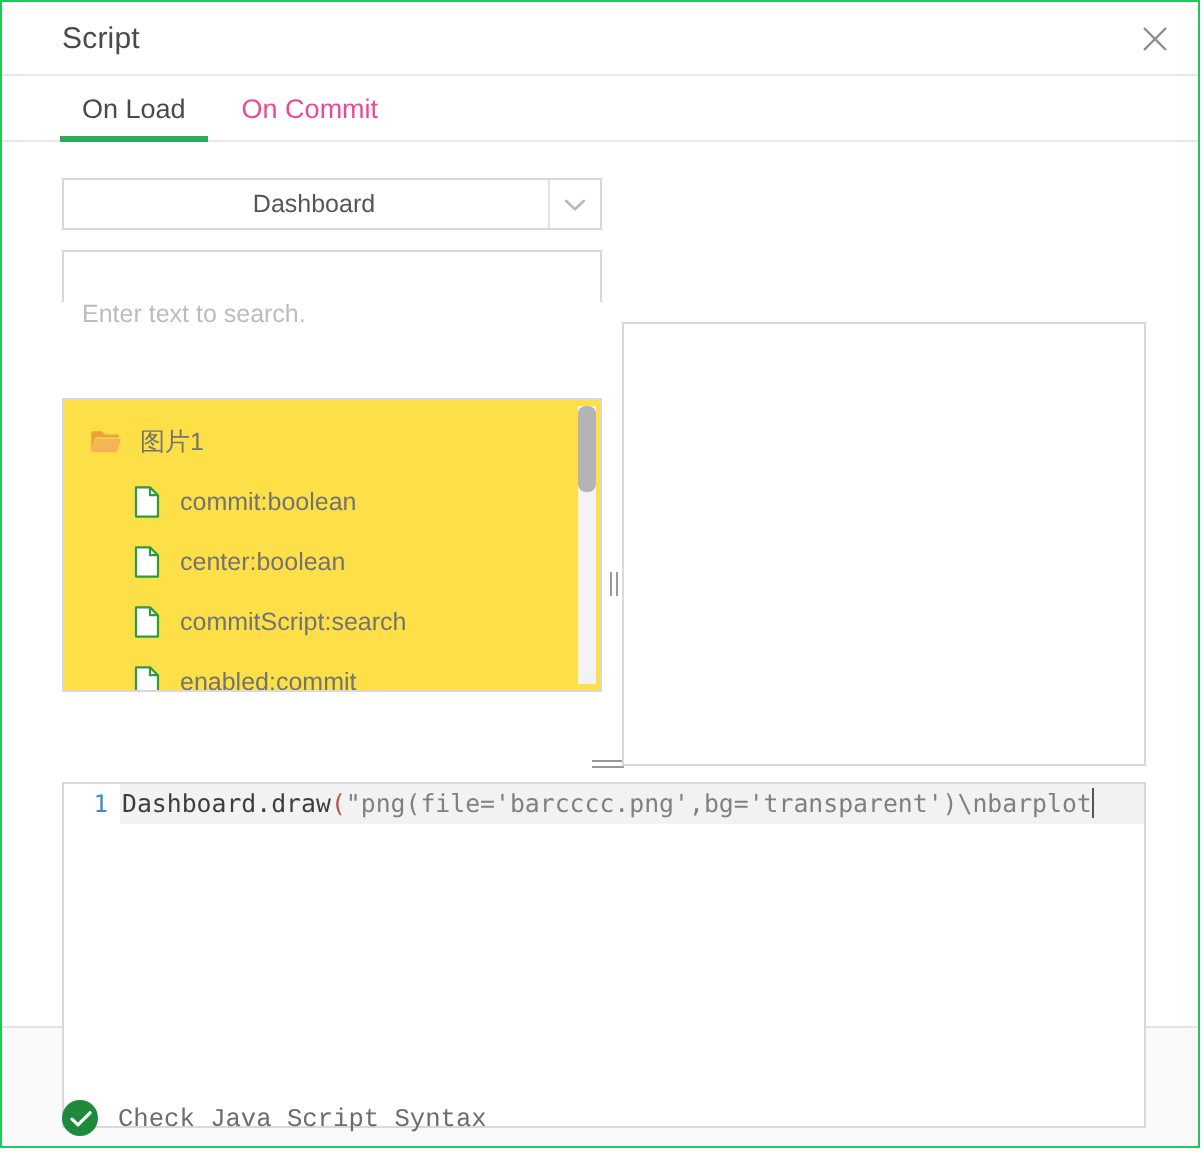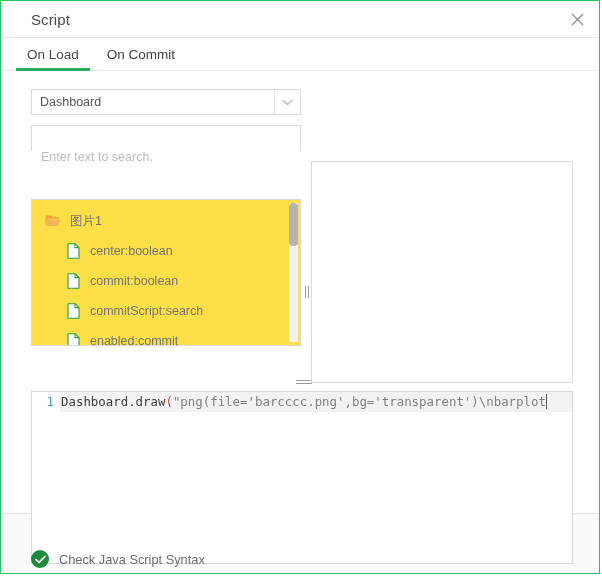--- a/index.html
+++ b/index.html
@@ -55,30 +55,30 @@
   }
   .close-btn svg { display: block; }
 
   
   .tabbar {
     height: 32px;
     min-height: 32px;
     border-bottom: 1px solid #e8e8e8;
     display: flex;
     align-items: stretch;
-    padding-left: 12px;
+    padding-left: 26px;
     background: #ffffff;
   }
   .tab {
     position: relative;
     display: flex;
     align-items: center;
     padding: 0 14px;
     font-size: 13.5px;
-    color: #404040;
+    color: #ec4899;
     cursor: pointer;
     user-select: none;
   }
   .tab.active { color: #4a4a4a; }
   .tab.active::after {
     content: "";
     position: absolute;
     left: 3px;
     right: 3px;
     bottom: -1px;
@@ -102,20 +102,21 @@
   }
   .select-box {
     position: relative;
     height: 26px;
     border: 1px solid #d9d9d9;
     background: #ffffff;
     display: flex;
     align-items: center;
     box-sizing: border-box;
     cursor: pointer;
+    text-align: center;
   }
   .select-value {
     padding-left: 8px;
     font-size: 12.5px;
     color: #555555;
     flex: 1;
     white-space: nowrap;
     overflow: hidden;
   }
   .select-arrow {
@@ -330,20 +331,21 @@
     background: #1e8a3c;
     display: flex;
     align-items: center;
     justify-content: center;
     margin-right: 10px;
     flex: 0 0 auto;
   }
   .syntax-label {
     font-size: 12.8px;
     color: #6d6d6d;
+    font-family: Liberation Mono, monospace;
   }
 
   
   .footer {
     height: 60px;
     min-height: 60px;
     border-top: 1px solid #e3e3e3;
     background: #fafafa;
     display: flex;
     align-items: center;
@@ -429,31 +431,31 @@
             <span class="tree-label">图片1</span>
           </div>
 
           <div class="tree-row leaf">
             <span class="tree-icon">
               <svg width="13" height="16" viewBox="0 0 13 16" aria-hidden="true">
                 <path d="M1 0.7 H8 L12 4.6 V15.3 H1 Z" fill="#ffffff" stroke="#2e9b3f" stroke-width="1.1" stroke-linejoin="round"></path>
                 <path d="M8 0.7 V4.6 H12" fill="none" stroke="#2e9b3f" stroke-width="1.1" stroke-linejoin="round"></path>
               </svg>
             </span>
-            <span class="tree-label">center:boolean</span>
+            <span class="tree-label">commit:boolean</span>
           </div>
 
           <div class="tree-row leaf">
             <span class="tree-icon">
               <svg width="13" height="16" viewBox="0 0 13 16" aria-hidden="true">
                 <path d="M1 0.7 H8 L12 4.6 V15.3 H1 Z" fill="#ffffff" stroke="#2e9b3f" stroke-width="1.1" stroke-linejoin="round"></path>
                 <path d="M8 0.7 V4.6 H12" fill="none" stroke="#2e9b3f" stroke-width="1.1" stroke-linejoin="round"></path>
               </svg>
             </span>
-            <span class="tree-label">commit:boolean</span>
+            <span class="tree-label">center:boolean</span>
           </div>
 
           <div class="tree-row leaf">
             <span class="tree-icon">
               <svg width="13" height="16" viewBox="0 0 13 16" aria-hidden="true">
                 <path d="M1 0.7 H8 L12 4.6 V15.3 H1 Z" fill="#ffffff" stroke="#2e9b3f" stroke-width="1.1" stroke-linejoin="round"></path>
                 <path d="M8 0.7 V4.6 H12" fill="none" stroke="#2e9b3f" stroke-width="1.1" stroke-linejoin="round"></path>
               </svg>
             </span>
             <span class="tree-label">commitScript:search</span>

